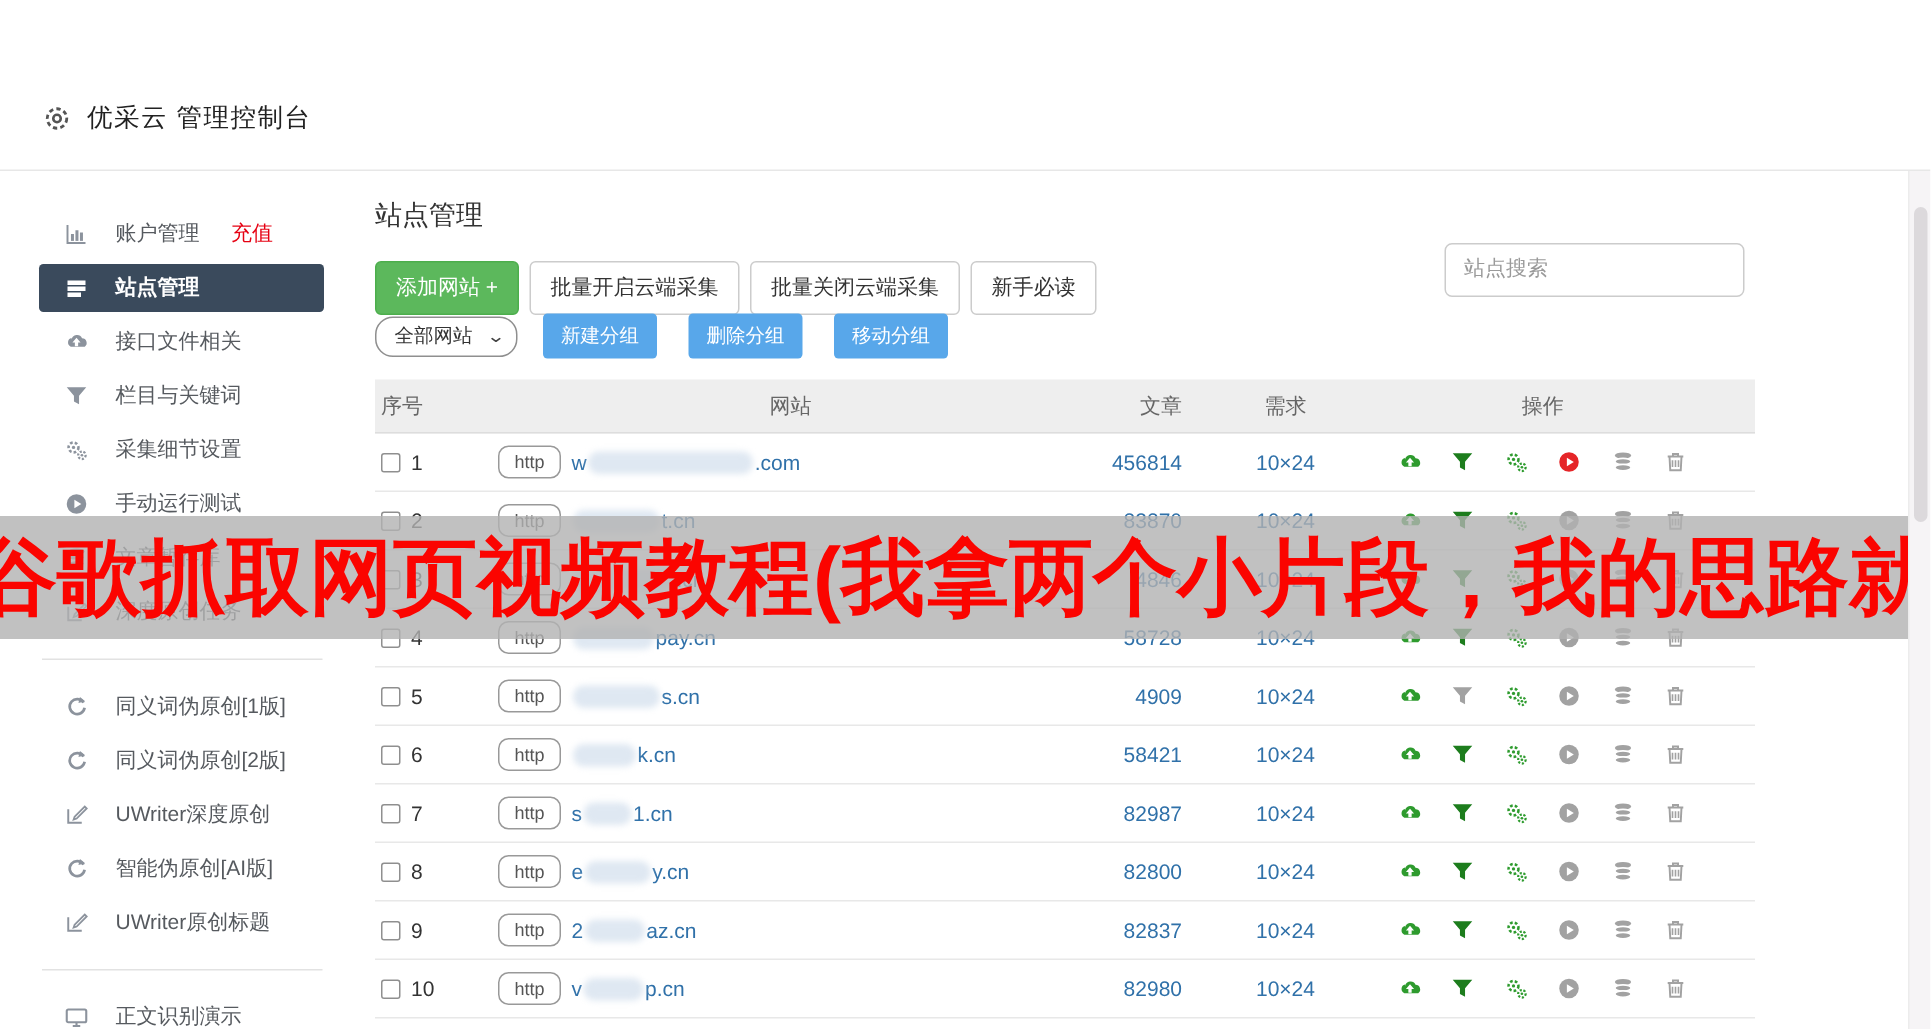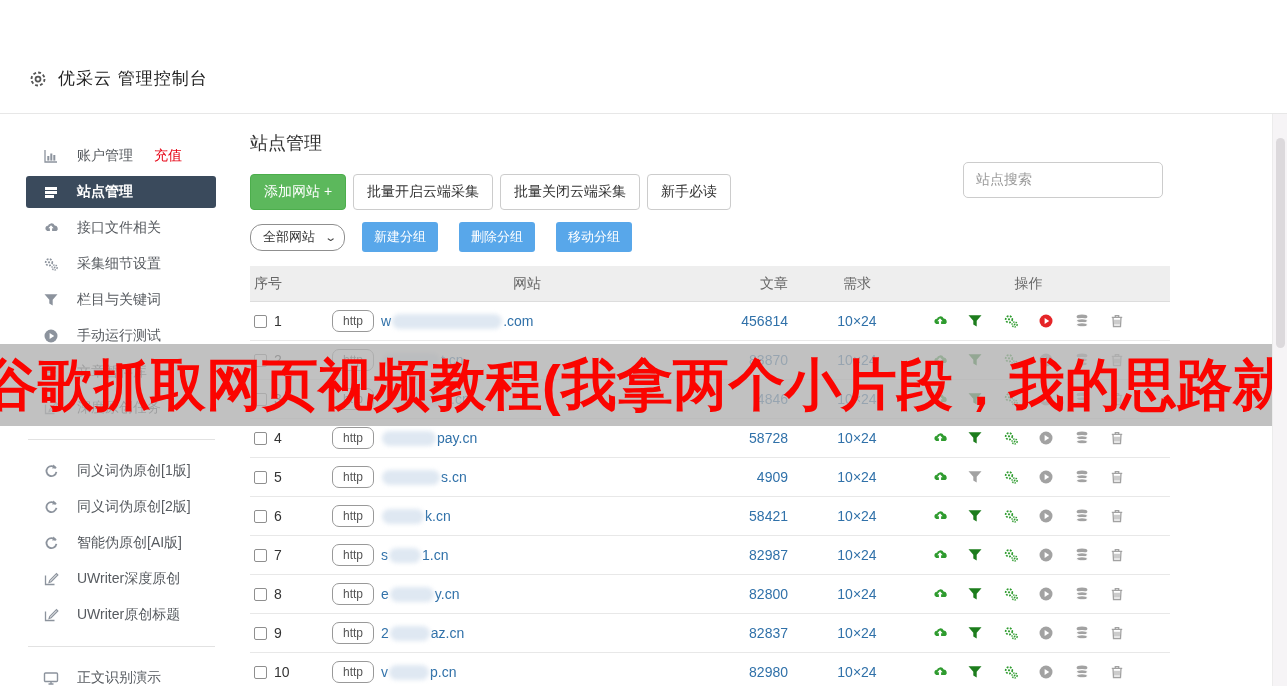--- a/index.html
+++ b/index.html
@@ -33,21 +33,21 @@
   .btn { font-family:inherit; font-size:14px; cursor:pointer; }
   .btn-green { background:#5cb85c; color:#fff; border:1px solid #4cae4c;
     border-radius:4px; padding:8px 13px; }
   .btn-plain { background:#fff; color:#333; border:1px solid #ccc;
     border-radius:4px; padding:8px 13px; }
   .search-input { position:absolute; top:48px; right:124px; width:200px; height:36px;
     border:1px solid #ccc; border-radius:5px; padding:0 12px; font-size:14px;
     font-family:Liberation Serif, serif; color:#333; outline:none; }
   .search-input::placeholder { color:#9a9a9a; }
 
-  .group-row { display:flex; align-items:center; margin-top:13px; height:28px; }
+  .group-row { display:flex; align-items:center; height:28px; }
   .group-select { width:95px; height:27px; border:1px solid #8f8f8f; border-radius:12px;
     display:flex; align-items:center; justify-content:space-between; padding:0 9px 0 12px;
     font-size:13px; color:#333; background:#fff; cursor:pointer; margin-right:17px; }
   .group-select .chev { font-size:11px; color:#444; transform:scaleX(1.4); }
   .btn-blue { background:#58a7ea; color:#fff; border:none; border-radius:3px;
     padding:6px 12px; font-size:13px; margin-right:21px; }
 
   
   .tbl { width:920px; margin-top:15px; font-size:14px; }
   .tbl-head { display:flex; background:#eeeeee; height:36px; align-items:center;
@@ -128,39 +128,39 @@
           <svg width="16" height="16" viewBox="0 0 16 16">
             <path d="M4.7 6.4a3.7 3.7 0 0 1 7-.9 3.1 3.1 0 0 1 1.8 5.6H4.2a3 3 0 0 1 .5-5.7z" fill="#8c939d"></path>
             <path d="M8 5.2l2.7 3.1H9.1v2.6H6.9V8.3H5.3z" fill="#fff"></path>
           </svg>
         </span>
         <span>接口文件相关</span>
       </div>
       <div class="side-item">
         <span class="sicon">
           <svg width="16" height="16" viewBox="0 0 16 16">
+            <path d="M1.5 2.2h13L9.7 7.8v5.7l-3.4-1.9V7.8z" fill="#8c939d"></path>
+          </svg>
+        </span>
+        <span>栏目与关键词</span>
+      </div>
+      <div class="side-item">
+        <span class="sicon">
+          <svg width="16" height="16" viewBox="0 0 16 16">
             <circle cx="6" cy="6.3" r="3.3" fill="none" stroke="#8c939d" stroke-width="1.7" stroke-dasharray="1.8 1.4"></circle>
             <circle cx="6" cy="6.3" r="1.1" fill="#8c939d"></circle>
             <circle cx="11.6" cy="11.5" r="2.5" fill="none" stroke="#8c939d" stroke-width="1.5" stroke-dasharray="1.4 1.1"></circle>
             <circle cx="11.6" cy="11.5" r="0.9" fill="#8c939d"></circle>
           </svg>
         </span>
         <span>采集细节设置</span>
       </div>
       <div class="side-item">
         <span class="sicon">
           <svg width="16" height="16" viewBox="0 0 16 16">
-            <path d="M1.5 2.2h13L9.7 7.8v5.7l-3.4-1.9V7.8z" fill="#8c939d"></path>
-          </svg>
-        </span>
-        <span>栏目与关键词</span>
-      </div>
-      <div class="side-item">
-        <span class="sicon">
-          <svg width="16" height="16" viewBox="0 0 16 16">
             <circle cx="8" cy="8" r="6.5" fill="#8c939d"></circle>
             <path d="M6.6 5.1L11.2 8 6.6 10.9z" fill="#fff"></path>
           </svg>
         </span>
         <span>手动运行测试</span>
       </div>
       <div class="side-item">
         <span class="sicon">
           <svg width="16" height="16" viewBox="0 0 16 16">
             <ellipse cx="8" cy="3.7" rx="5.4" ry="2.1" fill="#8c939d"></ellipse>
@@ -194,34 +194,34 @@
           <svg width="16" height="16" viewBox="0 0 16 16">
             <path d="M12.7 5.4A5 5 0 1 0 13.4 8.8" fill="none" stroke="#8c939d" stroke-width="1.8"></path>
             <path d="M10.3 1.6l3.5 2.9-4.5 1.2z" fill="#8c939d"></path>
           </svg>
         </span>
         <span>同义词伪原创[2版]</span>
       </div>
       <div class="side-item">
         <span class="sicon">
           <svg width="16" height="16" viewBox="0 0 16 16">
+            <path d="M2.5 4.5v9h9" fill="none" stroke="#8c939d" stroke-width="1.3"></path>
+            <path d="M6.8 9.4l6.7-6.7 1.3 1.3-6.7 6.7-2 .7z" fill="none" stroke="#8c939d" stroke-width="1.2"></path>
+          </svg>
+        </span>
+        <span>UWriter深度原创</span>
+      </div>
+      <div class="side-item">
+        <span class="sicon">
+          <svg width="16" height="16" viewBox="0 0 16 16">
             <path d="M12.7 5.4A5 5 0 1 0 13.4 8.8" fill="none" stroke="#8c939d" stroke-width="1.8"></path>
             <path d="M10.3 1.6l3.5 2.9-4.5 1.2z" fill="#8c939d"></path>
           </svg>
         </span>
         <span>智能伪原创[AI版]</span>
-      </div>
-      <div class="side-item">
-        <span class="sicon">
-          <svg width="16" height="16" viewBox="0 0 16 16">
-            <path d="M2.5 4.5v9h9" fill="none" stroke="#8c939d" stroke-width="1.3"></path>
-            <path d="M6.8 9.4l6.7-6.7 1.3 1.3-6.7 6.7-2 .7z" fill="none" stroke="#8c939d" stroke-width="1.2"></path>
-          </svg>
-        </span>
-        <span>UWriter深度原创</span>
       </div>
       <div class="side-item">
         <span class="sicon">
           <svg width="16" height="16" viewBox="0 0 16 16">
             <path d="M2.5 4.5v9h9" fill="none" stroke="#8c939d" stroke-width="1.3"></path>
             <path d="M6.8 9.4l6.7-6.7 1.3 1.3-6.7 6.7-2 .7z" fill="none" stroke="#8c939d" stroke-width="1.2"></path>
           </svg>
         </span>
         <span>UWriter原创标题</span>
       </div>

